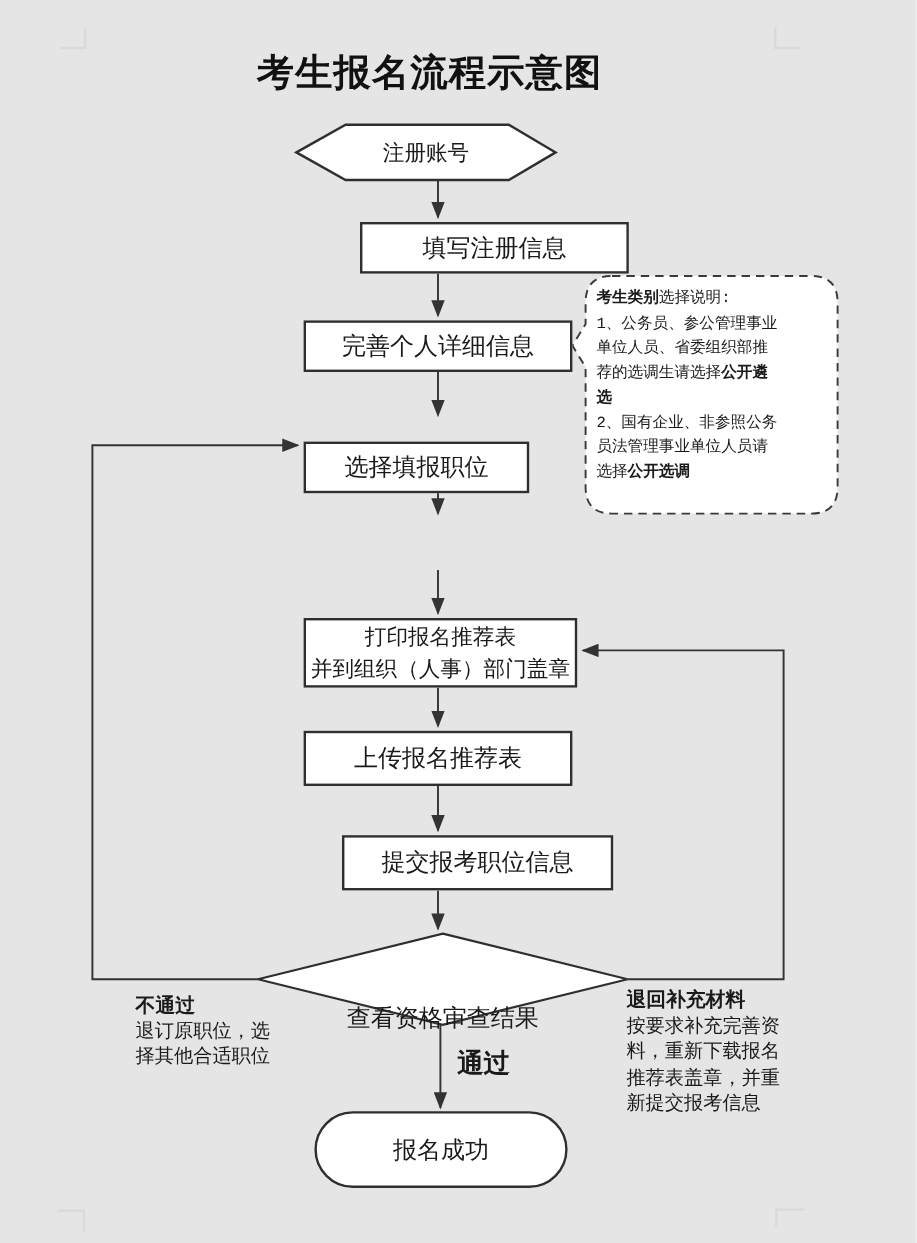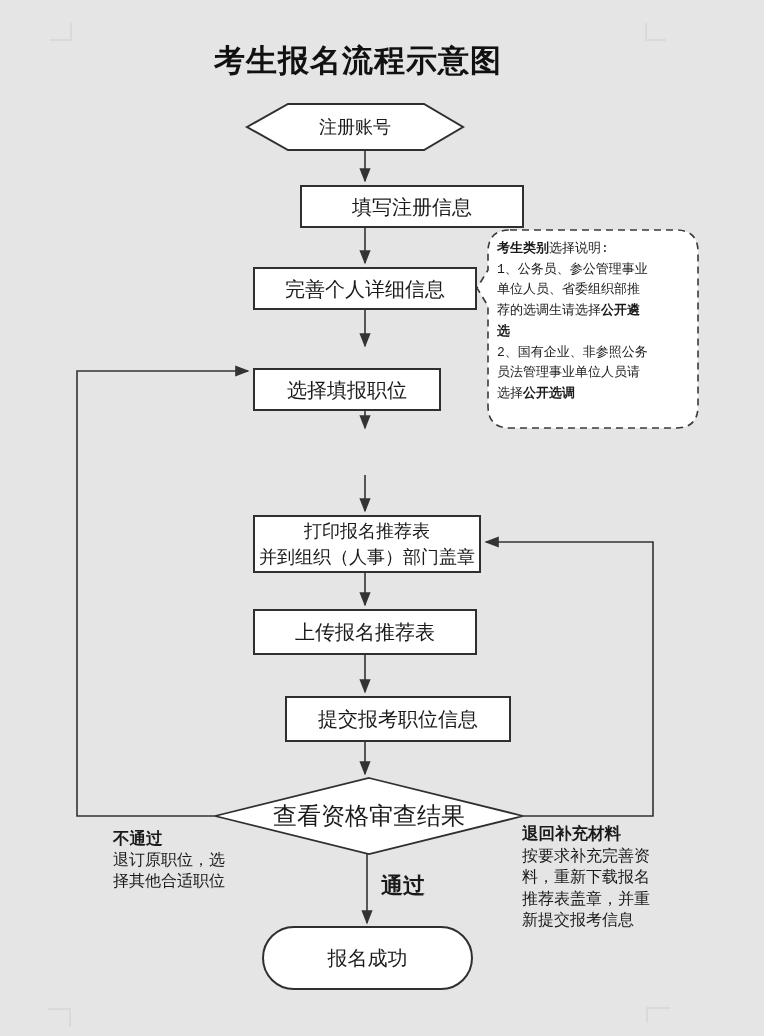--- a/index.html
+++ b/index.html
@@ -84,21 +84,21 @@
 
   <div class="abs box two-line" style="left:253px;top:515px;width:228px;height:58px;flex-direction:column;">
     <div>打印报名推荐表</div>
     <div>并到组织（人事）部门盖章</div>
   </div>
 
   <div class="abs box" style="left:253px;top:609px;width:224px;height:46px;">上传报名推荐表</div>
 
   <div class="abs box" style="left:253px;top:696px;width:226px;height:46px;margin-left:32px;">提交报考职位信息</div>
 
-  <div class="abs shape-label" style="left:215px;top:779px;width:308px;height:74px;font-size:24px;">查看资格审查结果</div>
+  <div class="abs shape-label" style="left:215px;top:811px;width:308px;height:74px;font-size:20px;">查看资格审查结果</div>
 
   <div class="abs shape-label" style="left:263px;top:927px;width:209px;height:62px;font-size:20px;">报名成功</div>
 
   <div class="abs pass-label" style="left:381px;top:871px;">通过</div>
 
   <div class="abs edge-label" style="left:113px;top:828px;">
     <div class="etitle">不通过</div>
     <div class="eline">退订原职位，选</div>
     <div class="eline">择其他合适职位</div>
   </div>

